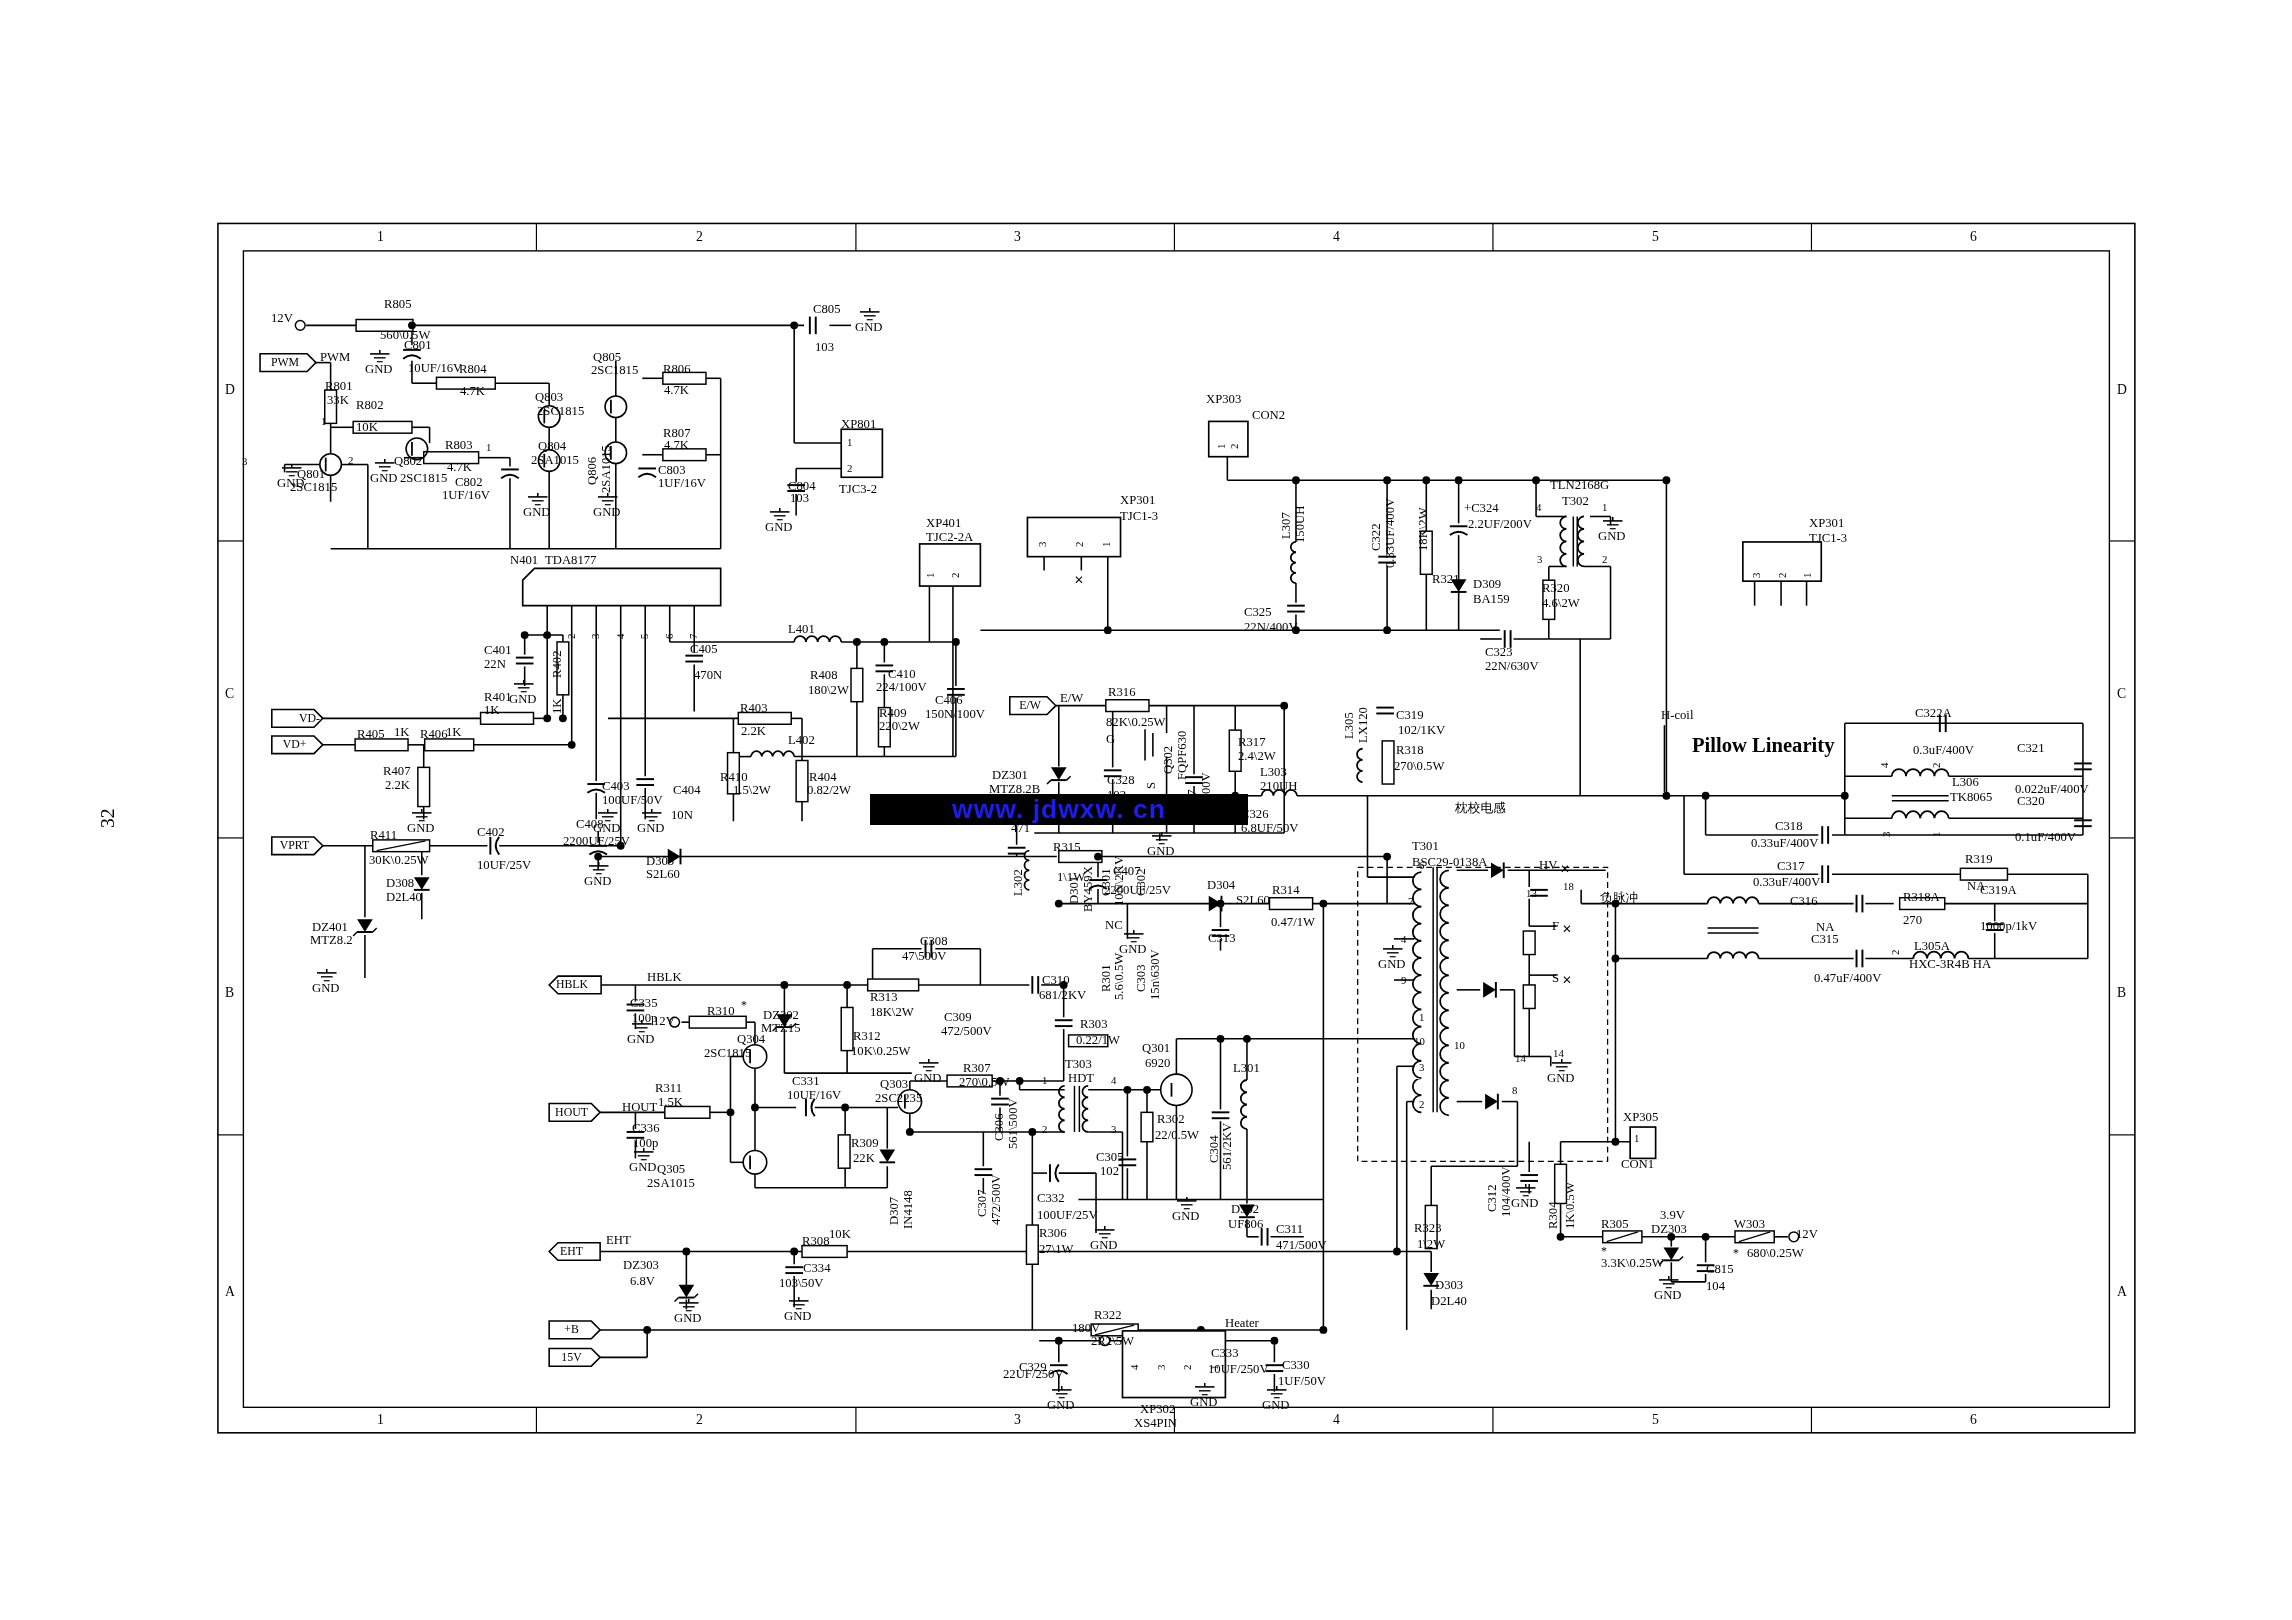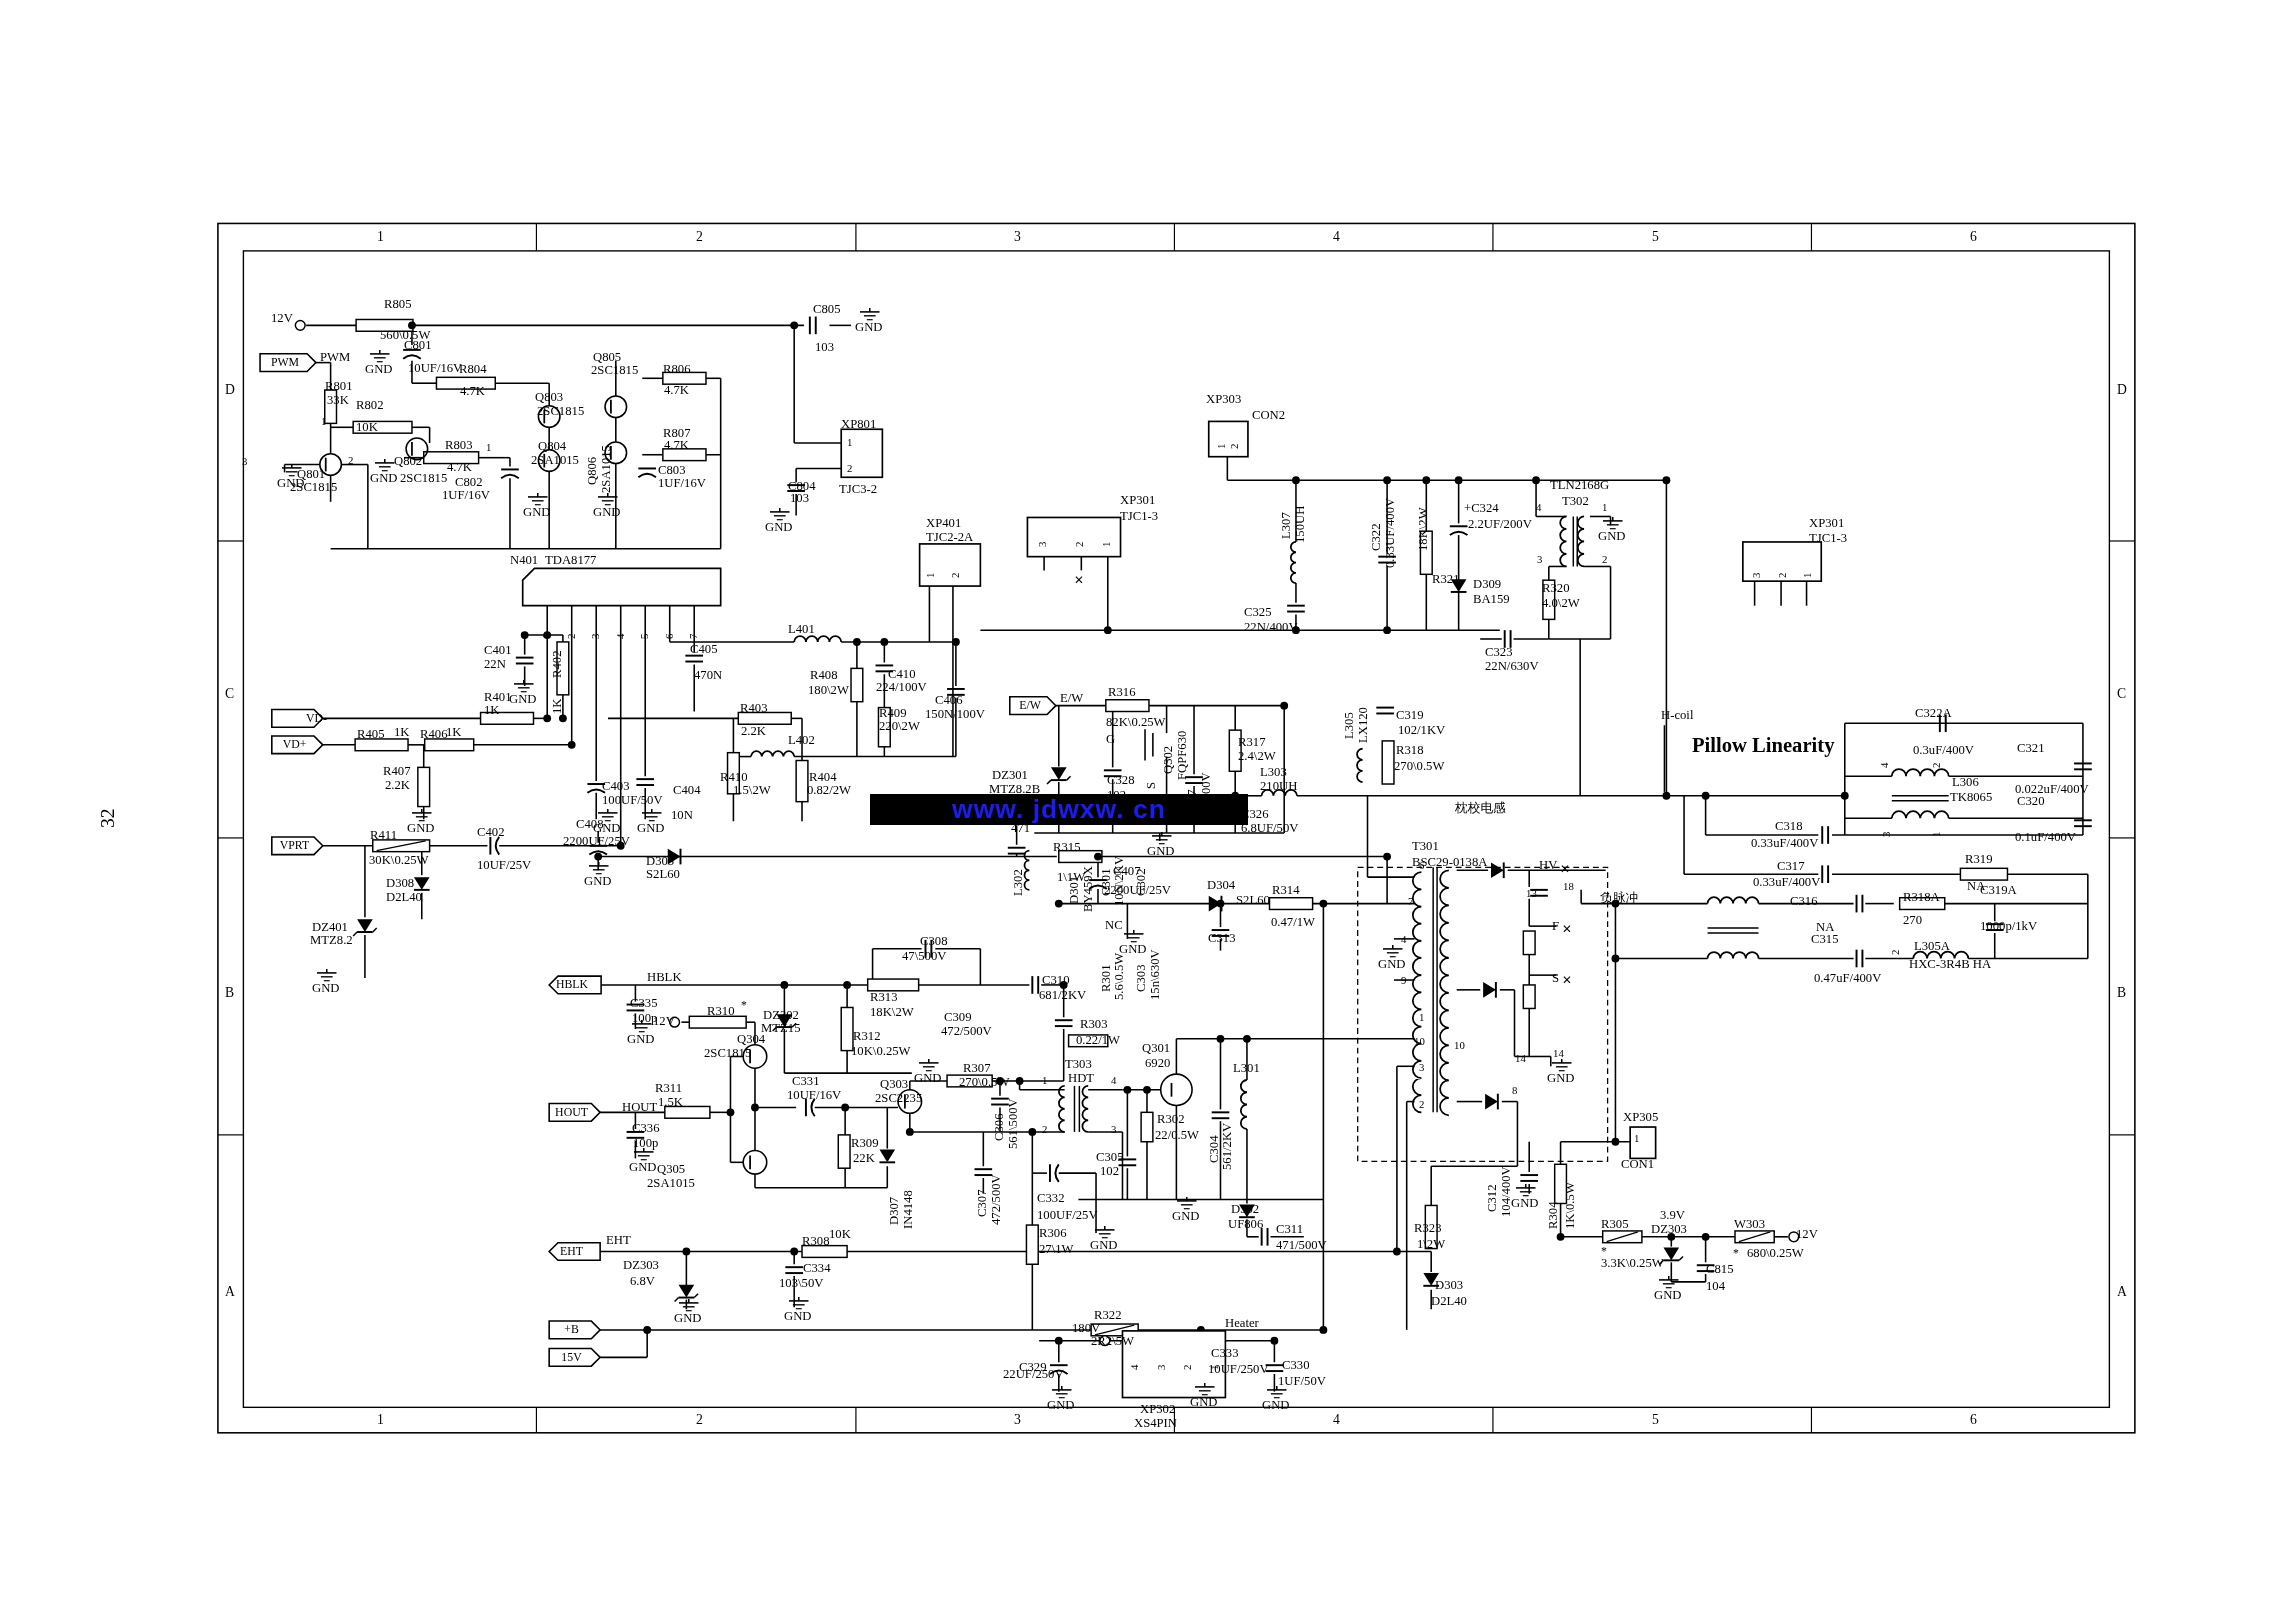--- a/index.html
+++ b/index.html
@@ -953,21 +953,21 @@
       <div class="lb" style="left: 1602px; top: 502px; font-size: 10.8px;">1</div>
       <div class="lb" style="left: 1598px; top: 530px;"><svg style="position:absolute;left:2px;top:-12.7px" width="25.5" height="12.7" viewBox="0 0 26 13">
         <line x1="13" y1="0" x2="13" y2="4" stroke="#000" stroke-width="1.6"></line>
         <line x1="3" y1="4" x2="23" y2="4" stroke="#000" stroke-width="1.6"></line>
         <line x1="7" y1="8" x2="19" y2="8" stroke="#000" stroke-width="1.4"></line>
         <line x1="10" y1="12" x2="16" y2="12" stroke="#000" stroke-width="1.2"></line>
        </svg>GND</div>
       <div class="lb" style="left: 1537px; top: 554px; font-size: 10.8px;">3</div>
       <div class="lb" style="left: 1602px; top: 554px; font-size: 10.8px;">2</div>
       <div class="lb" style="left: 1542px; top: 582px;">R320</div>
-      <div class="lb" style="left: 1542px; top: 597px;">4.0\2W</div>
+      <div class="lb" style="left: 1542px; top: 597px;">4.6\2W</div>
       <div class="lb" style="left: 1485px; top: 646px;">C323</div>
       <div class="lb" style="left: 1485px; top: 660px;">22N/630V</div>
       <div class="lb" style="left: 1809px; top: 517px;">XP301</div>
       <div class="lb" style="left: 1809px; top: 532px;">TJC1-3</div>
       <div class="lb rot" style="left: 1751px; top: 578px; font-size: 10.8px;">3</div>
       <div class="lb rot" style="left: 1777px; top: 578px; font-size: 10.8px;">2</div>
       <div class="lb rot" style="left: 1802px; top: 578px; font-size: 10.8px;">1</div>
       <div class="lb" style="left: 1396px; top: 709px;">C319</div>
       <div class="lb" style="left: 1398px; top: 724px;">102/1KV</div>
       <div class="lb" style="left: 1396px; top: 744px;">R318</div>
@@ -1229,21 +1229,21 @@
         <line x1="7" y1="8" x2="19" y2="8" stroke="#000" stroke-width="1.4"></line>
         <line x1="10" y1="12" x2="16" y2="12" stroke="#000" stroke-width="1.2"></line>
        </svg>GND</div>
       <div class="lb" style="left: 1706px; top: 1263px;">C815</div>
       <div class="lb" style="left: 1706px; top: 1280px;">104</div>
       <div class="lb" style="left: 1734px; top: 1218px;">W303</div>
       <div class="lb" style="left: 1733px; top: 1247px; font-size: 11.8px;">*</div>
       <div class="lb" style="left: 1747px; top: 1247px;">680\0.25W</div>
       <div class="lb" style="left: 1796px; top: 1228px;">12V</div>
       <div class="ptxt" style="left: 260px; top: 355px; width: 50px;">PWM</div>
-      <div class="ptxt" style="left: 286px; top: 711px; width: 45px; padding-left: 8px;">VD-</div>
+      <div class="ptxt" style="left: 279px; top: 711px; width: 45px; padding-left: 8px;">VD-</div>
       <div class="ptxt" style="left: 272px; top: 737px; width: 45px;">VD+</div>
       <div class="ptxt" style="left: 272px; top: 838px; width: 45px;">VPRT</div>
       <div class="ptxt" style="left: 1010px; top: 698px; width: 40px;">E/W</div>
       <div class="ptxt" style="left: 549px; top: 977px; width: 46px;">HBLK</div>
       <div class="ptxt" style="left: 549px; top: 1105px; width: 45px;">HOUT</div>
       <div class="ptxt" style="left: 549px; top: 1244px; width: 45px;">EHT</div>
       <div class="ptxt" style="left: 549px; top: 1322px; width: 45px;">+B</div>
       <div class="ptxt" style="left: 549px; top: 1350px; width: 45px;">15V</div>
     </div>
   <div id="wm">

